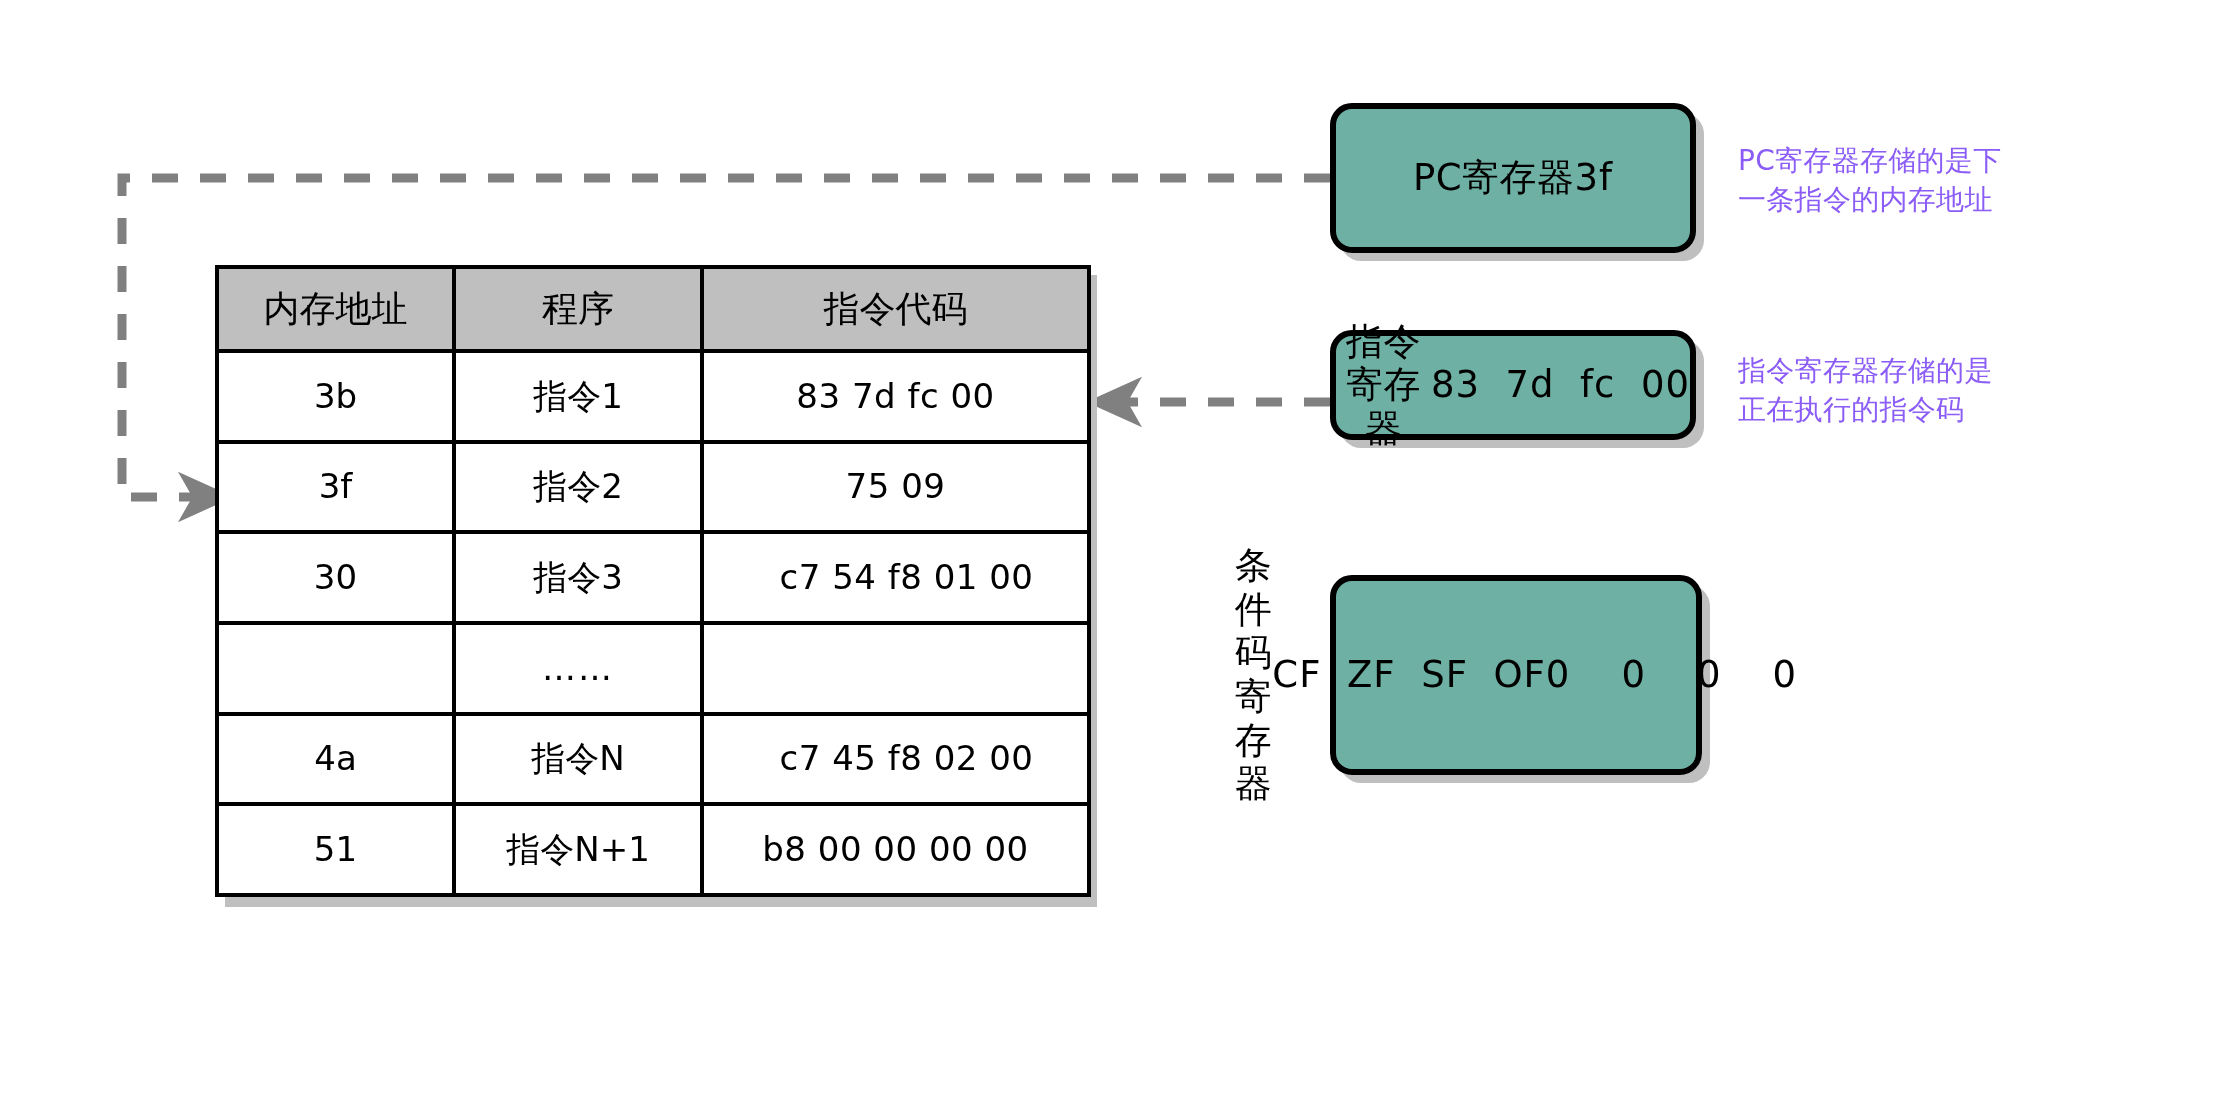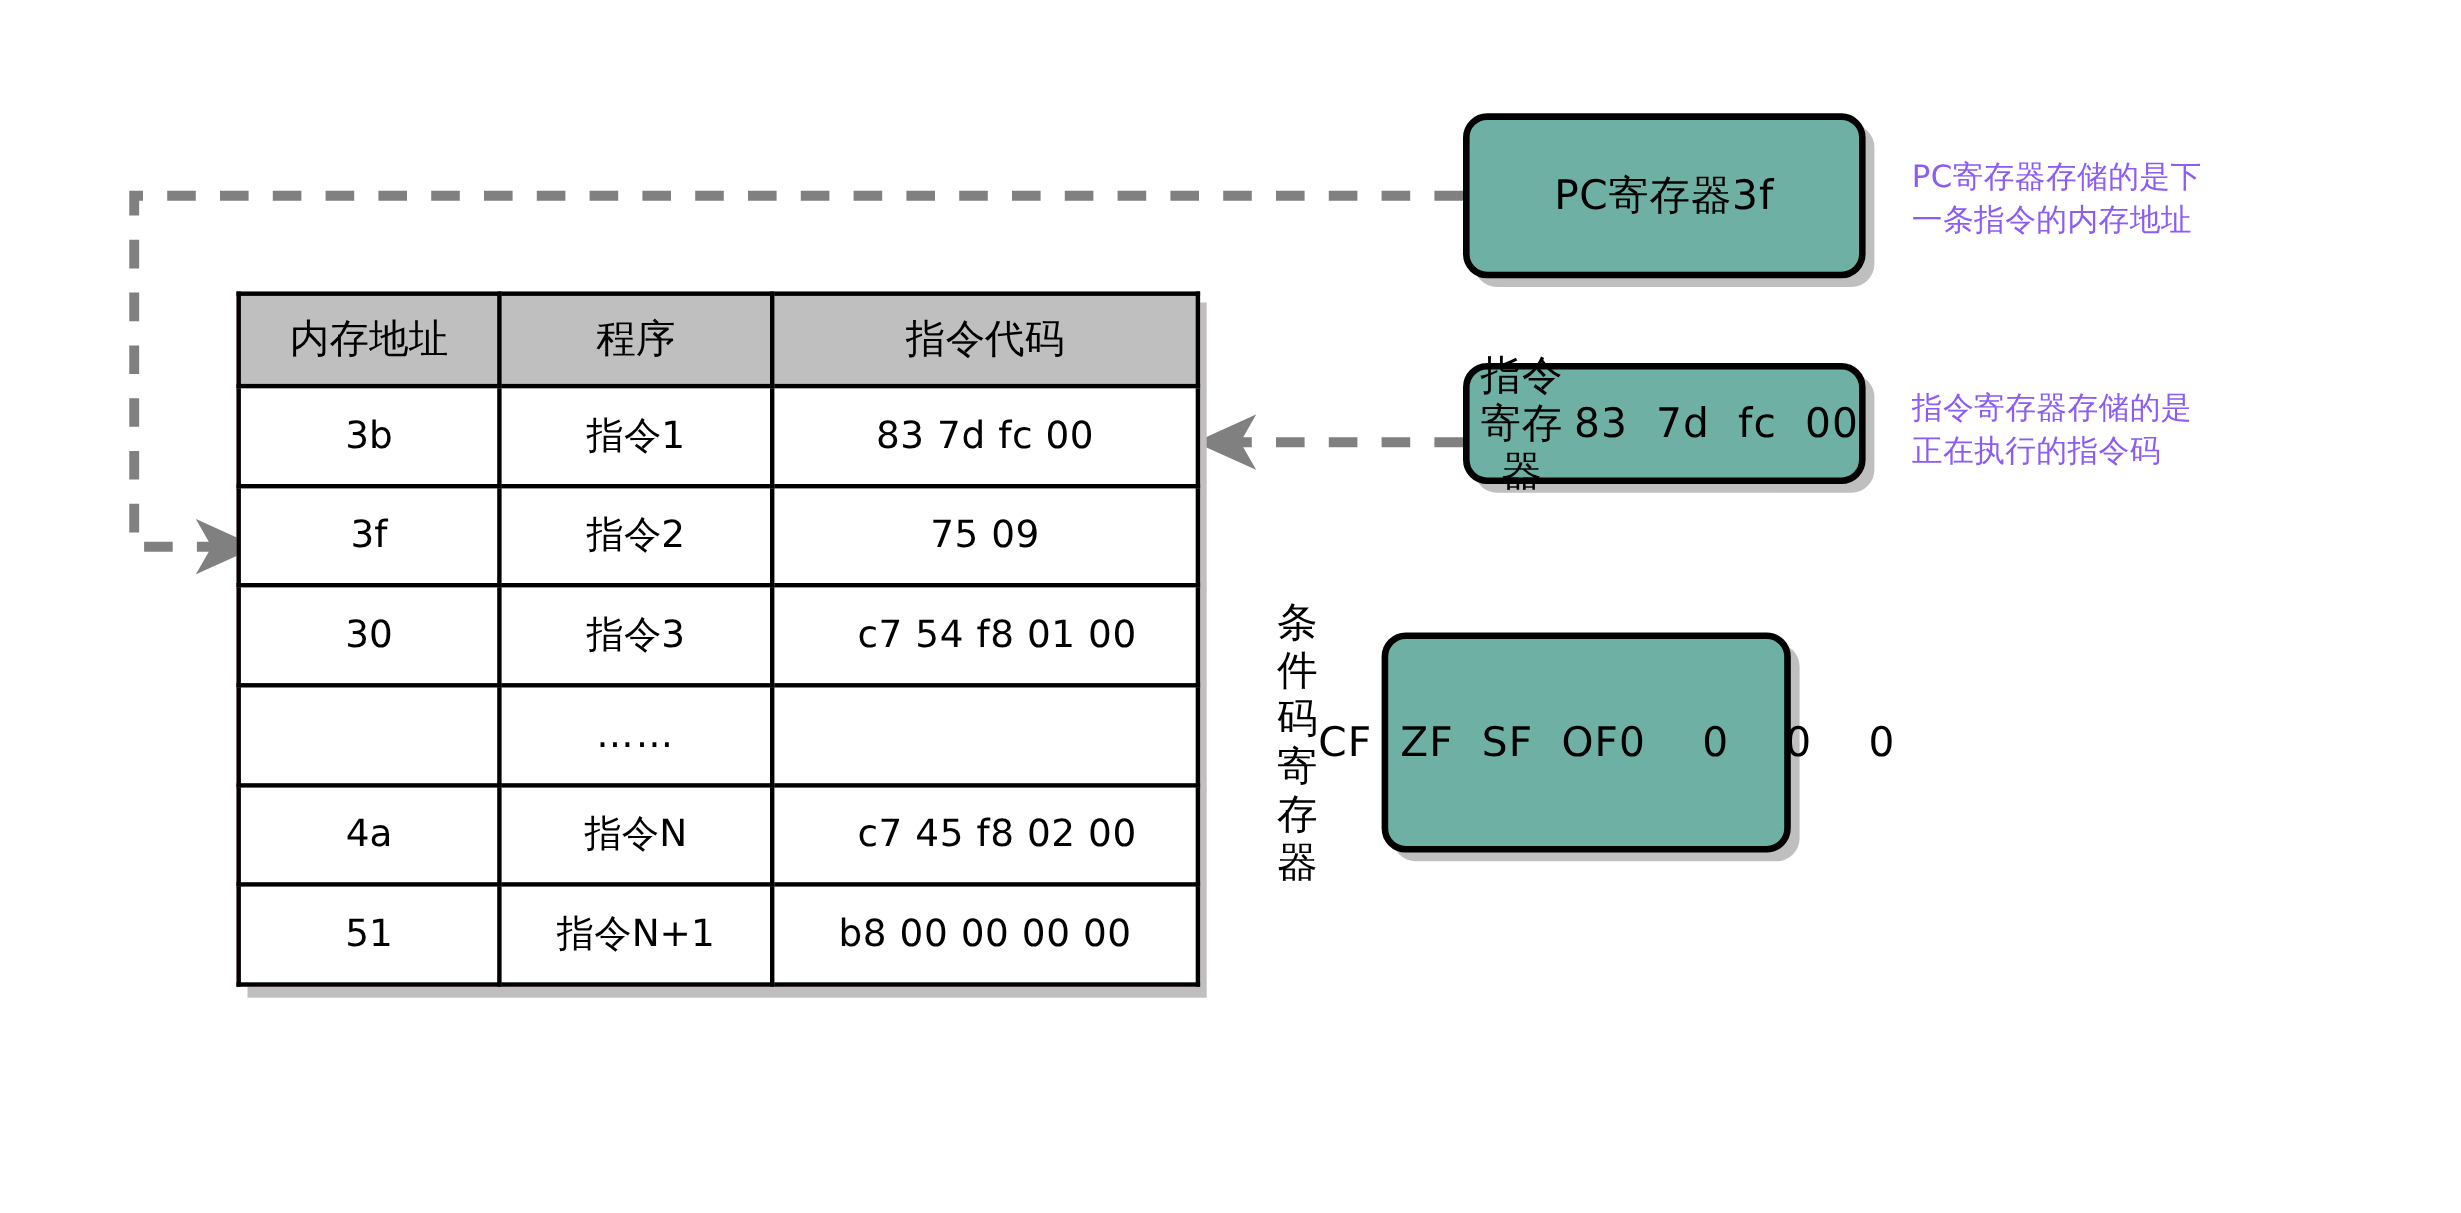--- a/index.html
+++ b/index.html
@@ -49,21 +49,21 @@
     height: 632px;
     background: #bfbfbf;
   }
   table.mem-table {
     position: absolute;
     left: 0;
     top: 0;
     width: 872px;
     height: 632px;
     border-collapse: collapse;
-    background: #f9a8d4;
+    background: #14b8a6;
     table-layout: fixed;
   }
   table.mem-table td, table.mem-table th {
     border: 4px solid #000000;
     background: #ffffff;
     padding: 0;
     font-weight: 400;
     font-size: 34px;
     line-height: 1.1;
     color: #000;
@@ -122,21 +122,21 @@
     white-space: pre;
   }
   .reg-flags {
     font-size: 37px;
     letter-spacing: 1px;
     white-space: pre;
   }
 
   #box-pc      { left: 1330px; top: 103px; width: 366px; height: 150px; }
   #box-ir      { left: 1330px; top: 330px; width: 366px; height: 110px; }
-  #box-flags   { left: 1256px; top: 575px; width: 372px; height: 200px; }
+  #box-flags   { left: 1330px; top: 575px; width: 372px; height: 200px; }
 
   
   .note {
     position: absolute;
     font-size: 28px;
     line-height: 1.38;
     color: #8b5cf6;
     white-space: pre-line;
     letter-spacing: 0.3px;
   }

